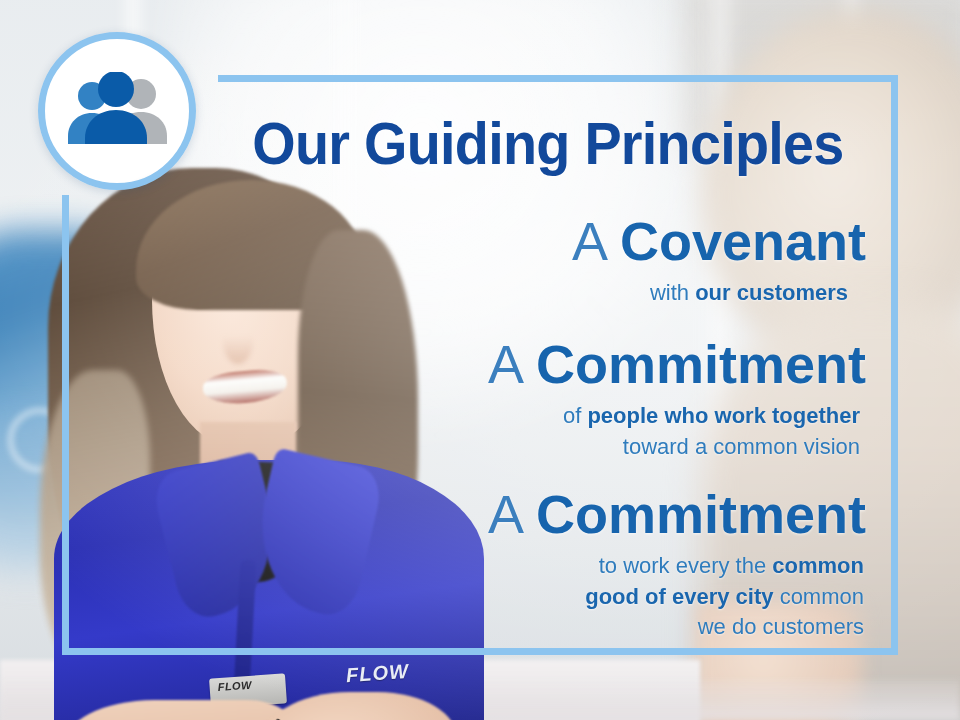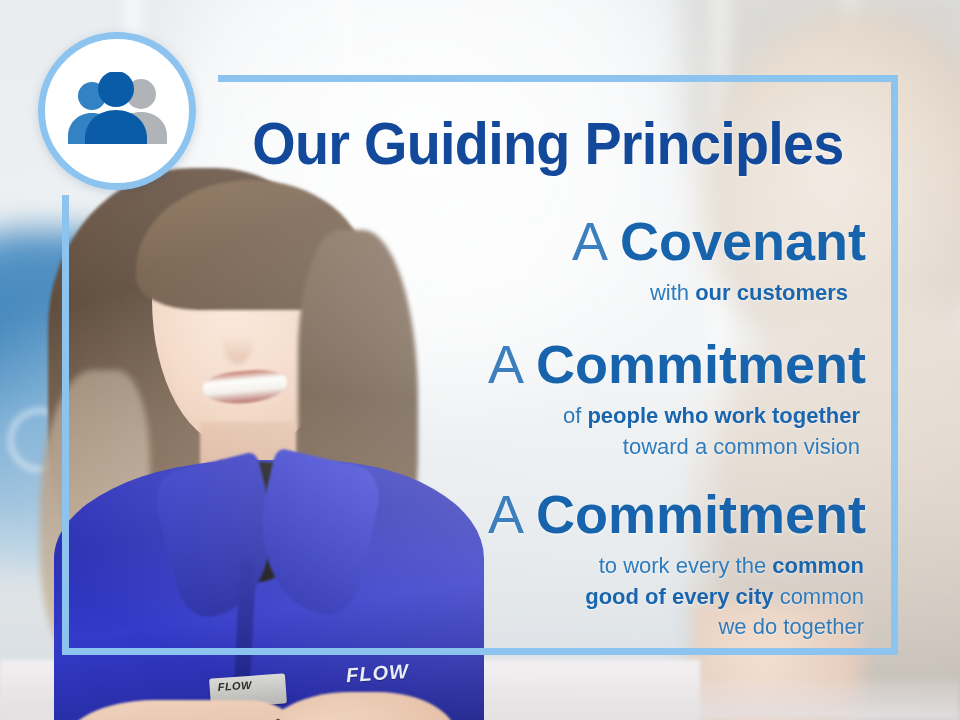--- a/index.html
+++ b/index.html
@@ -418,17 +418,17 @@
         <span class="word">Commitment</span>
       </div>
       <div class="p-sub"><span>of </span><b>people who work together</b><br><span>toward a common vision</span></div>
     </div>
 
     <div class="principle p3">
       <div class="p-head">
         <span class="art">A</span>
         <span class="word">Commitment</span>
       </div>
-      <div class="p-sub"><span>to work every the </span><b>common</b><br><b>good of every city</b><span> common</span><br><span>we do together</span></div>
+      <div class="p-sub"><span>to work every the </span><b>common</b><br><b>good of every city</b><span> common</span><br><span>we do customers</span></div>
     </div>
 
   </div>
 </div>
 
 </body></html>

